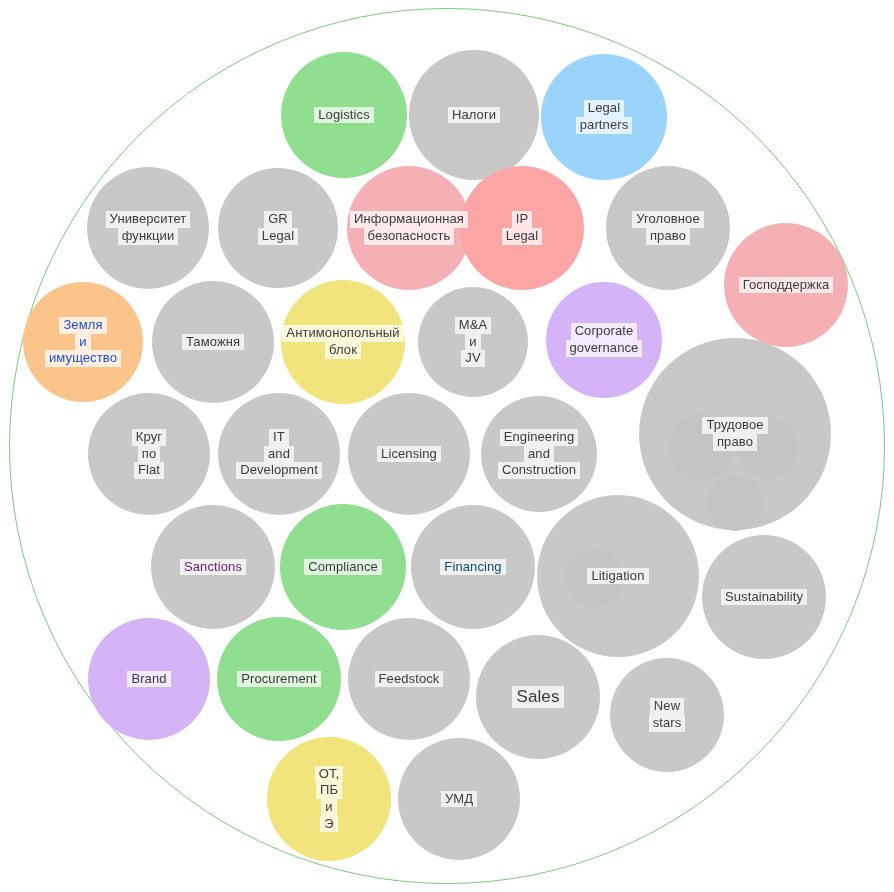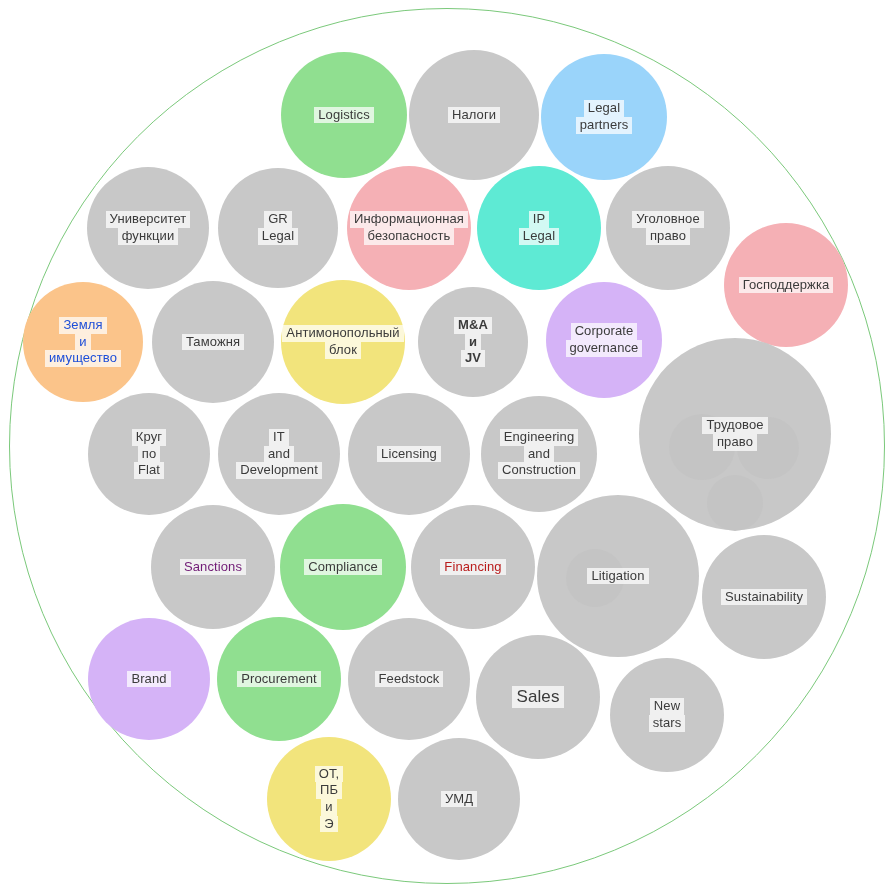--- a/index.html
+++ b/index.html
@@ -73,40 +73,40 @@
       </div>
       <div class="bubble" style="left: 87px; top: 167px; width: 122px; height: 122px; background: rgb(200, 200, 200);">
         <div class="bubble-label" style="font-size: 13px; color: rgb(59, 59, 59);"><span>Университет</span><br><span>функции</span></div>
       </div>
       <div class="bubble" style="left: 218px; top: 168px; width: 120px; height: 120px; background: rgb(200, 200, 200);">
         <div class="bubble-label" style="font-size: 13px; color: rgb(59, 59, 59);"><span>GR</span><br><span>Legal</span></div>
       </div>
       <div class="bubble" style="left: 347px; top: 166px; width: 124px; height: 124px; background: rgb(245, 176, 181);">
         <div class="bubble-label" style="font-size: 13px; color: rgb(59, 59, 59);"><span>Информационная</span><br><span>безопасность</span></div>
       </div>
-      <div class="bubble" style="left: 477px; top: 166px; width: 124px; height: 124px; background: #5eead4;">
+      <div class="bubble" style="left: 460px; top: 166px; width: 124px; height: 124px; background: #fca5a5;">
         <div class="bubble-label" style="font-size: 13px; color: rgb(59, 59, 59);"><span>IP</span><br><span>Legal</span></div>
       </div>
       <div class="bubble" style="left: 606px; top: 166px; width: 124px; height: 124px; background: rgb(200, 200, 200);">
         <div class="bubble-label" style="font-size: 13px; color: rgb(59, 59, 59);"><span>Уголовное</span><br><span>право</span></div>
       </div>
       <div class="bubble" style="left: 724px; top: 223px; width: 124px; height: 124px; background: rgb(245, 176, 181);">
         <div class="bubble-label" style="font-size: 13px; color: rgb(59, 59, 59); border-radius: 8px;"><span>Господдержка</span></div>
       </div>
       <div class="bubble" style="left: 23px; top: 282px; width: 120px; height: 120px; background: rgb(251, 196, 138);">
         <div class="bubble-label" style="font-size: 13px; color: #1d4ed8;"><span>Земля</span><br><span>и</span><br><span>имущество</span></div>
       </div>
       <div class="bubble" style="left: 152px; top: 281px; width: 122px; height: 122px; background: rgb(200, 200, 200);">
         <div class="bubble-label" style="font-size: 13px; color: rgb(59, 59, 59);"><span>Таможня</span></div>
       </div>
       <div class="bubble" style="left: 281px; top: 280px; width: 124px; height: 124px; background: rgb(242, 228, 124);">
         <div class="bubble-label" style="font-size: 13px; color: rgb(59, 59, 59);"><span>Антимонопольный</span><br><span>блок</span></div>
       </div>
       <div class="bubble" style="left: 418px; top: 287px; width: 110px; height: 110px; background: rgb(200, 200, 200);">
-        <div class="bubble-label" style="font-size: 13px; color: rgb(59, 59, 59); font-weight: bold;"><span>M&amp;A</span><br><span>и</span><br><span>JV</span></div>
+        <div class="bubble-label" style="font-size: 13px; color: rgb(59, 59, 59);"><span>M&amp;A</span><br><span>и</span><br><span>JV</span></div>
       </div>
       <div class="bubble" style="left: 546px; top: 282px; width: 116px; height: 116px; background: rgb(213, 179, 247);">
         <div class="bubble-label" style="font-size: 13px; color: rgb(59, 59, 59);"><span>Corporate</span><br><span>governance</span></div>
       </div>
       <div class="bubble" style="left: 88px; top: 393px; width: 122px; height: 122px; background: rgb(200, 200, 200);">
         <div class="bubble-label" style="font-size: 13px; color: rgb(59, 59, 59);"><span>Круг</span><br><span>по</span><br><span>Flat</span></div>
       </div>
       <div class="bubble" style="left: 218px; top: 393px; width: 122px; height: 122px; background: rgb(200, 200, 200);">
         <div class="bubble-label" style="font-size: 13px; color: rgb(59, 59, 59);"><span>IT</span><br><span>and</span><br><span>Development</span></div>
       </div>
@@ -122,21 +122,21 @@
         <div class="sub-bubble" style="left: 68px; top: 137px; width: 56px; height: 56px;"></div>
         <div class="bubble-label" style="font-size: 13px; color: rgb(59, 59, 59);"><span>Трудовое</span><br><span>право</span></div>
       </div>
       <div class="bubble" style="left: 151px; top: 505px; width: 124px; height: 124px; background: rgb(200, 200, 200);">
         <div class="bubble-label" style="font-size: 13px; color: #701a75;"><span>Sanctions</span></div>
       </div>
       <div class="bubble" style="left: 280px; top: 504px; width: 126px; height: 126px; background: rgb(144, 223, 144);">
         <div class="bubble-label" style="font-size: 13px; color: rgb(59, 59, 59);"><span>Compliance</span></div>
       </div>
       <div class="bubble" style="left: 411px; top: 505px; width: 124px; height: 124px; background: rgb(200, 200, 200);">
-        <div class="bubble-label" style="font-size: 13px; color: #b91c1c;"><span>Financing</span></div>
+        <div class="bubble-label" style="font-size: 13px; color: #0c4a6e;"><span>Financing</span></div>
       </div>
       <div class="bubble" style="left: 537px; top: 495px; width: 162px; height: 162px; background: rgb(200, 200, 200);">
         <div class="sub-bubble" style="left: 29px; top: 54px; width: 58px; height: 58px;"></div>
         <div class="bubble-label" style="font-size: 13px; color: rgb(59, 59, 59);"><span>Litigation</span></div>
       </div>
       <div class="bubble" style="left: 702px; top: 535px; width: 124px; height: 124px; background: rgb(200, 200, 200);">
         <div class="bubble-label" style="font-size: 13px; color: rgb(59, 59, 59);"><span>Sustainability</span></div>
       </div>
       <div class="bubble" style="left: 88px; top: 618px; width: 122px; height: 122px; background: rgb(213, 179, 247);">
         <div class="bubble-label" style="font-size: 13px; color: rgb(59, 59, 59);"><span>Brand</span></div>

